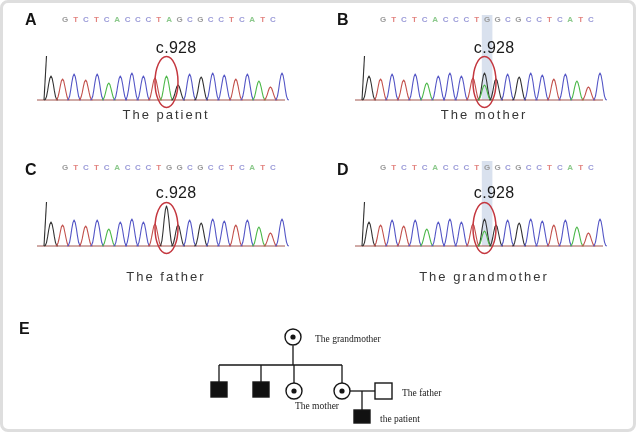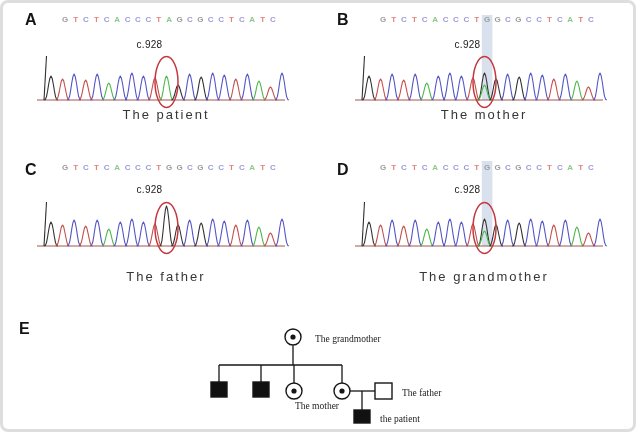--- a/index.html
+++ b/index.html
@@ -10,21 +10,21 @@
   }
   .panel{position:absolute;width:318px;height:148px;}
   .pA{left:0;top:0;}  .pB{left:318px;top:0;}
   .pC{left:0;top:148px;} .pD{left:318px;top:148px;}
   .panel-letter{position:absolute;font-weight:bold;font-size:16px;color:#141414;z-index:5;}
   .pA .panel-letter,.pC .panel-letter{left:22px;}
   .pB .panel-letter,.pD .panel-letter{left:16px;}
   .row1 .panel-letter{top:8px;}  .row2 .panel-letter{top:10px;}
   .seq{position:absolute;left:57px;top:12px;display:flex;z-index:3;}
   .seq span{display:inline-block;width:10.4px;text-align:center;font-size:8px;font-weight:bold;line-height:10px;}
-  .mut-label{position:absolute;left:133px;width:60px;text-align:left;font-size:10px;color:#1a1a1a;z-index:4;letter-spacing:.3px;}
+  .mut-label{position:absolute;left:133px;width:60px;text-align:right;font-size:16px;color:#1a1a1a;z-index:4;letter-spacing:.3px;}
   .row1 .mut-label{top:36px;} .row2 .mut-label{top:33px;}
   .trace{position:absolute;left:30px;overflow:visible;z-index:2;}
   .row1 .trace{top:50px;} .row2 .trace{top:48px;}
   .caption{position:absolute;left:63px;width:200px;text-align:center;font-size:13px;letter-spacing:2px;color:#363636;}
   .row1 .caption{top:104px;} .row2 .caption{top:118px;}
   .pedigree{position:absolute;left:0;top:296px;width:636px;height:133px;}
   .pedigree-letter{position:absolute;left:16px;top:21px;font-weight:bold;font-size:16px;color:#141414;}
   .pedigree svg{position:absolute;left:0;top:0;overflow:visible;}
   .ped-label{font-family:"Liberation Serif",serif;font-size:9.5px;fill:#1c1c1c;}
 </style>

